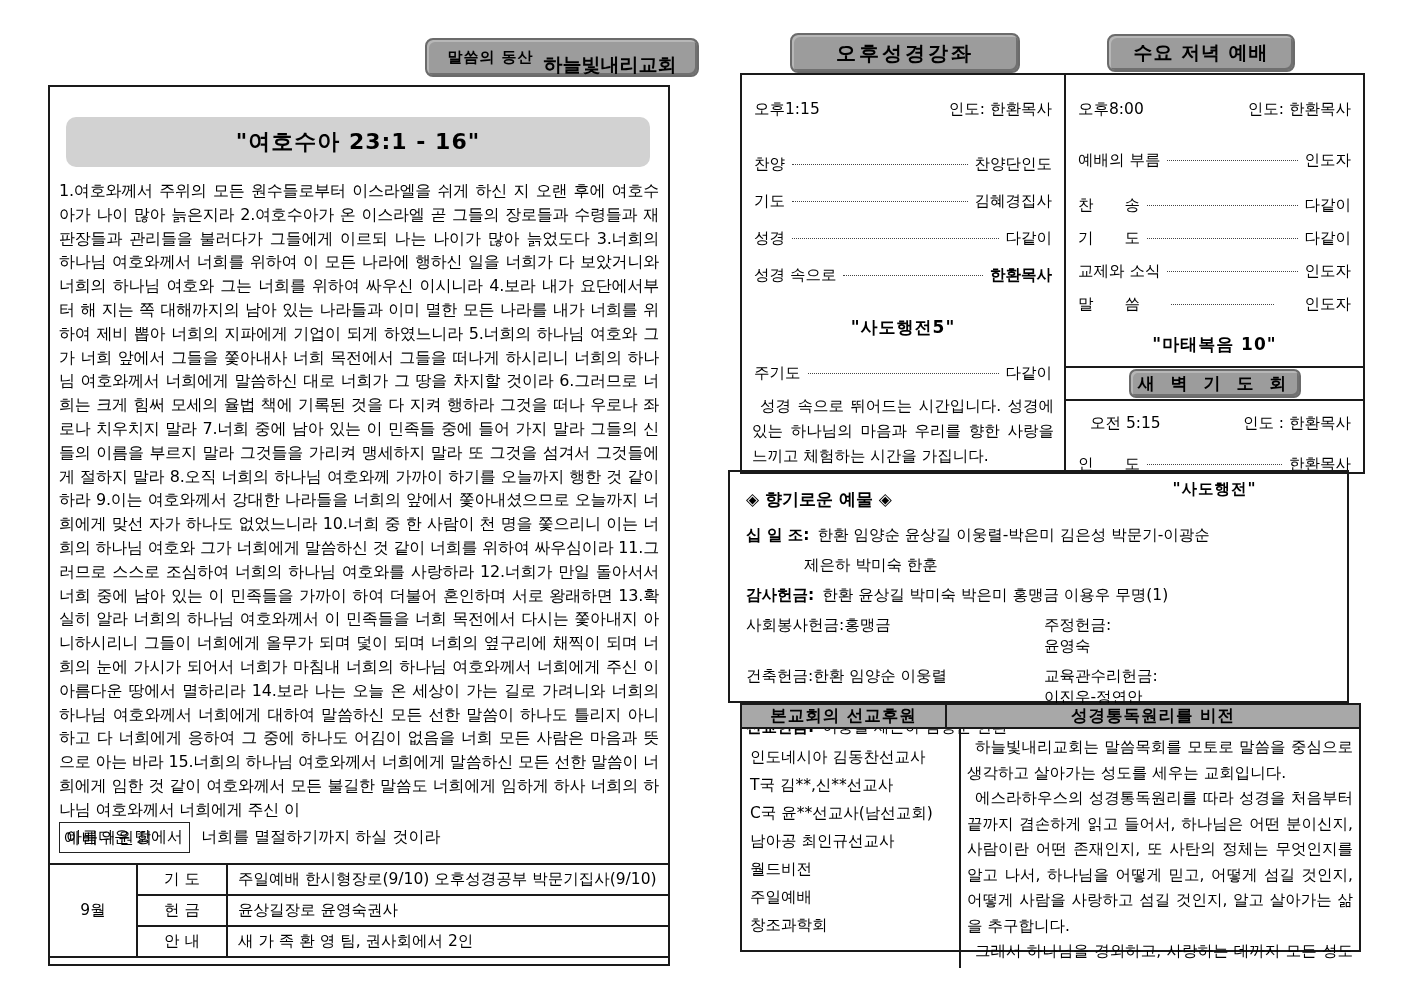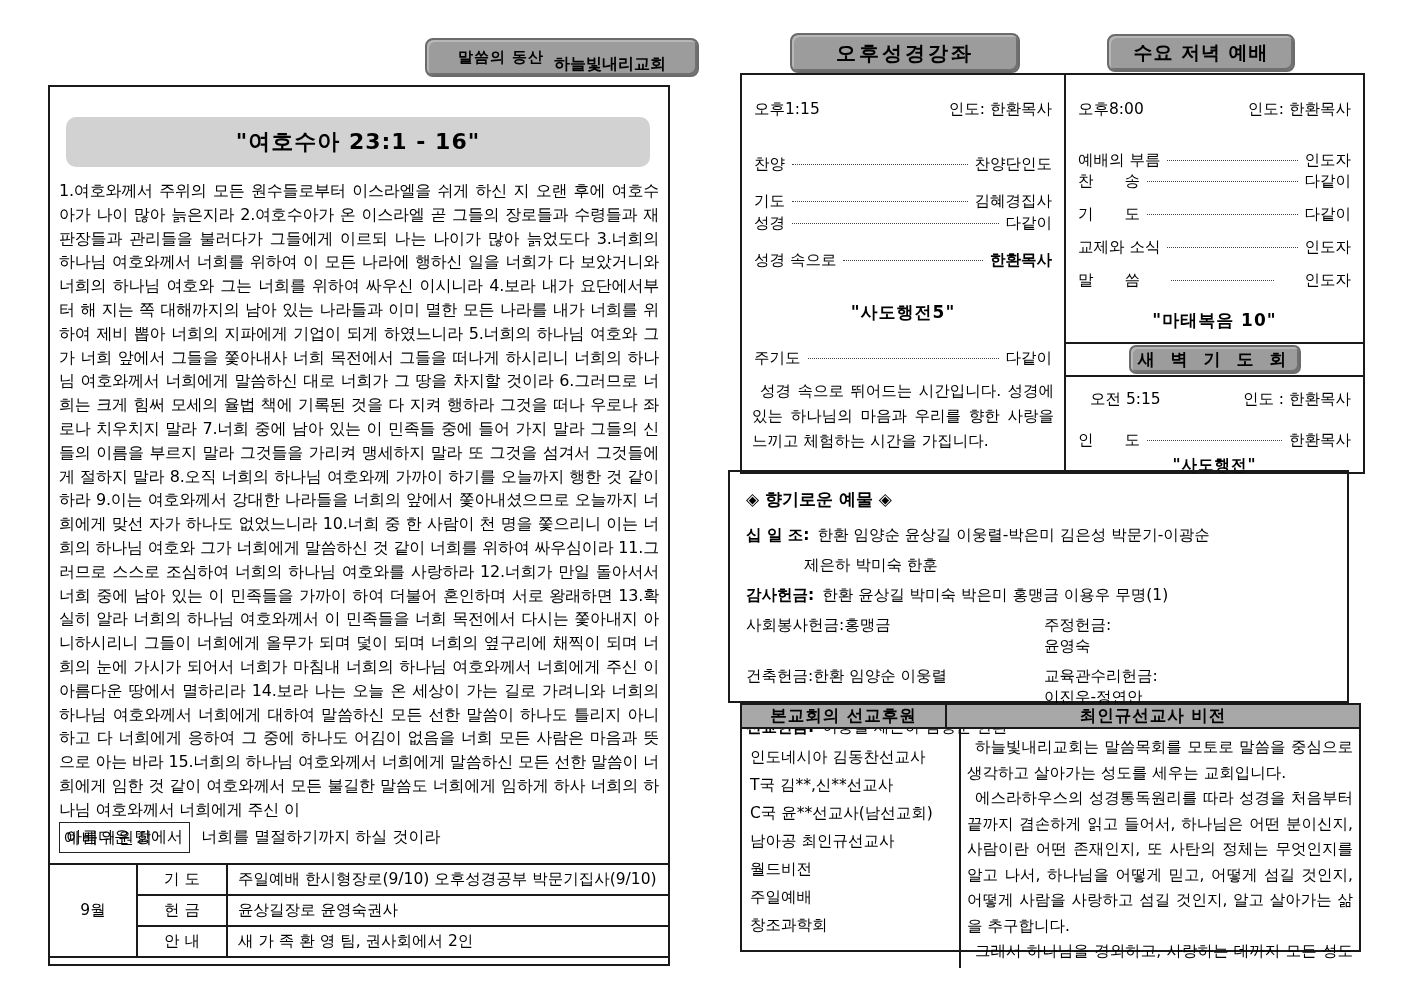--- a/index.html
+++ b/index.html
@@ -9,21 +9,21 @@
     overflow:hidden;
   }
   
   .badge{
     position:absolute;background:#9c9c9c;border:2px solid #6b6b6b;border-radius:8px;
     display:flex;align-items:center;justify-content:center;font-weight:bold;color:#000;
     box-shadow:inset 2px 2px 0 rgba(255,255,255,.28), inset -2px -2px 0 rgba(0,0,0,.28);
   }
   .badge-left{left:425px;top:38px;width:270px;height:35px;gap:10px;}
   .badge-left .pfx{font-size:15px;letter-spacing:1px;}
-  .badge-left .nm{font-size:16px;letter-spacing:0px;margin-top:14px;}
+  .badge-left .nm{font-size:19px;letter-spacing:0px;margin-top:14px;}
   .badge-aft{left:790px;top:33px;width:226px;height:36px;font-size:20px;letter-spacing:3px;}
   .badge-wed{left:1107px;top:34px;width:184px;height:34px;font-size:19px;letter-spacing:1px;}
   
   .left-page{position:absolute;left:48px;top:85px;width:618px;height:877px;border:2px solid #1a1a1a;}
   .title-bar{
     position:absolute;left:16px;top:30px;width:584px;height:50px;background:#d2d2d2;border-radius:10px;
     display:flex;align-items:center;justify-content:center;font-size:22px;font-weight:bold;letter-spacing:1px;
   }
   .scripture{
     position:absolute;left:9px;top:92px;width:600px;
@@ -131,21 +131,21 @@
       <div class="time-row">
         <span>오후1:15</span>
         <span>인도: 한환목사</span>
       </div>
       <div class="dotrow" style="margin-top:34px;">
         <span>찬양</span><span class="dots"></span><span>찬양단인도</span>
       </div>
       <div class="dotrow" style="margin-top:16px;">
         <span>기도</span><span class="dots"></span><span>김혜경집사</span>
       </div>
-      <div class="dotrow" style="margin-top:1px;">
+      <div class="dotrow" style="margin-top:16px;">
         <span>성경</span><span class="dots"></span><span>다같이</span>
       </div>
       <div class="dotrow" style="margin-top:16px;">
         <span>성경 속으로</span><span class="dots"></span><span class="bold">한환목사</span>
       </div>
       <div class="sermon" style="margin-top:30px;">"사도행전5"</div>
       <div class="dotrow" style="margin-top:24px;">
         <span>주기도</span><span class="dots"></span><span>다같이</span>
       </div>
       <div class="desc" style="margin-top:10px;">성경 속으로 뛰어드는 시간입니다. 성경에 있는 하나님의 마음과 우리를 향한 사랑을 느끼고 체험하는 시간을 가집니다.</div>
@@ -153,21 +153,21 @@
 
     <div class="svc-col svc-right">
       <div style="padding:0 8px;">
         <div class="time-row">
           <span>오후8:00</span>
           <span>인도: 한환목사</span>
         </div>
         <div class="dotrow" style="margin-top:30px;">
           <span>예배의 부름</span><span class="dots"></span><span>인도자</span>
         </div>
-        <div class="dotrow" style="margin-top:0;">
+        <div class="dotrow" style="margin-top:24px;">
           <span>찬　　송</span><span class="dots"></span><span>다같이</span>
         </div>
         <div class="dotrow" style="margin-top:12px;">
           <span>기　　도</span><span class="dots"></span><span>다같이</span>
         </div>
         <div class="dotrow" style="margin-top:12px;">
           <span>교제와 소식</span><span class="dots"></span><span>인도자</span>
         </div>
         <div class="dotrow" style="margin-top:12px;gap:24px;">
           <span>말　　씀</span><span class="dots"></span><span>인도자</span>
@@ -224,21 +224,21 @@
     </div>
     <div class="offer-row">
       <span class="lbl">선교헌금:</span>
       <span>이웅렬 제은하 임양순 한환</span>
     </div>
   </div>
 
   <div class="mission-box">
     <div class="mission-head">
       <div class="mh-left">본교회의 선교후원</div>
-      <div class="mh-right">최인규선교사 비전</div>
+      <div class="mh-right">성경통독원리를 비전</div>
     </div>
     <div class="mission-body">
       <div class="mb-left">
         <div>인도네시아 김동찬선교사</div>
         <div>T국 김**,신**선교사</div>
         <div>C국 윤**선교사(남선교회)</div>
         <div>남아공 최인규선교사</div>
         <div>월드비전</div>
         <div>주일예배</div>
         <div>창조과학회</div>

